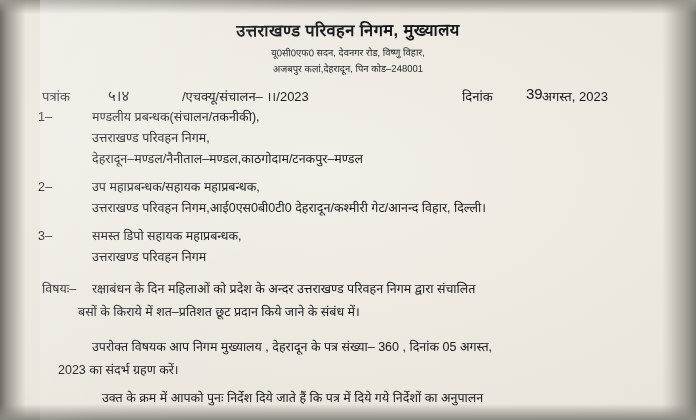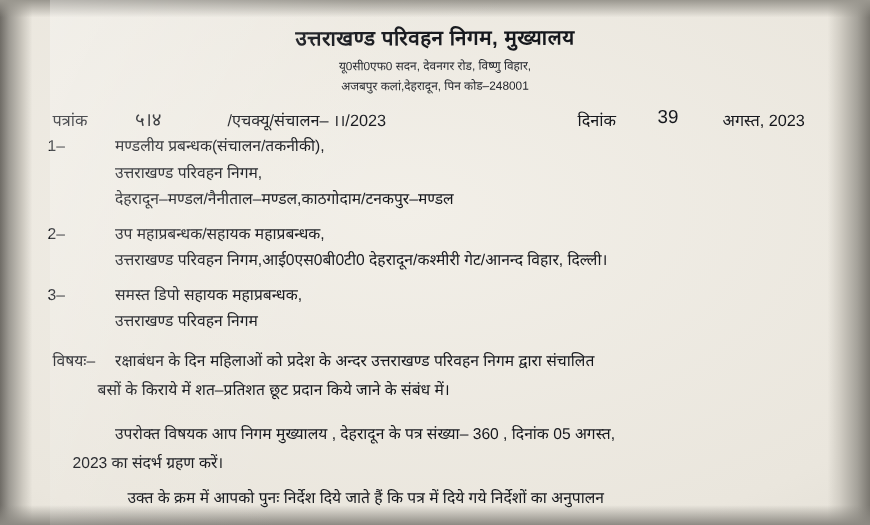--- a/index.html
+++ b/index.html
@@ -74,21 +74,21 @@
     position: relative;
     margin-top: 12px;
     height: 20px;
     font-size: 13px;
   }
   .refline .lbl   { position: absolute; left: 12px;  top: 0; }
   .refline .num   { position: absolute; left: 78px;  top: -2px; font-size: 15px; }
   .refline .mid   { position: absolute; left: 152px; top: 0; }
   .refline .dtlbl { position: absolute; left: 432px; top: 0; }
   .refline .dtnum { position: absolute; left: 496px; top: -2px; font-size: 15px; }
-  .refline .dtrest{ position: absolute; left: 548px; top: 0; }
+  .refline .dtrest{ position: absolute; left: 512px; top: 0; }
 
   
   .item { position: relative; font-size: 12.5px; line-height: 1.05; }
   .item .n { position: absolute; left: 8px; }
   .item .l { position: absolute; left: 62px; white-space: nowrap; }
 
   
   .subj { position: absolute; font-size: 12.5px; white-space: nowrap; }
   .body-ln { position: absolute; font-size: 12.5px; white-space: nowrap; }
   .blur { filter: blur(0.12px); }

